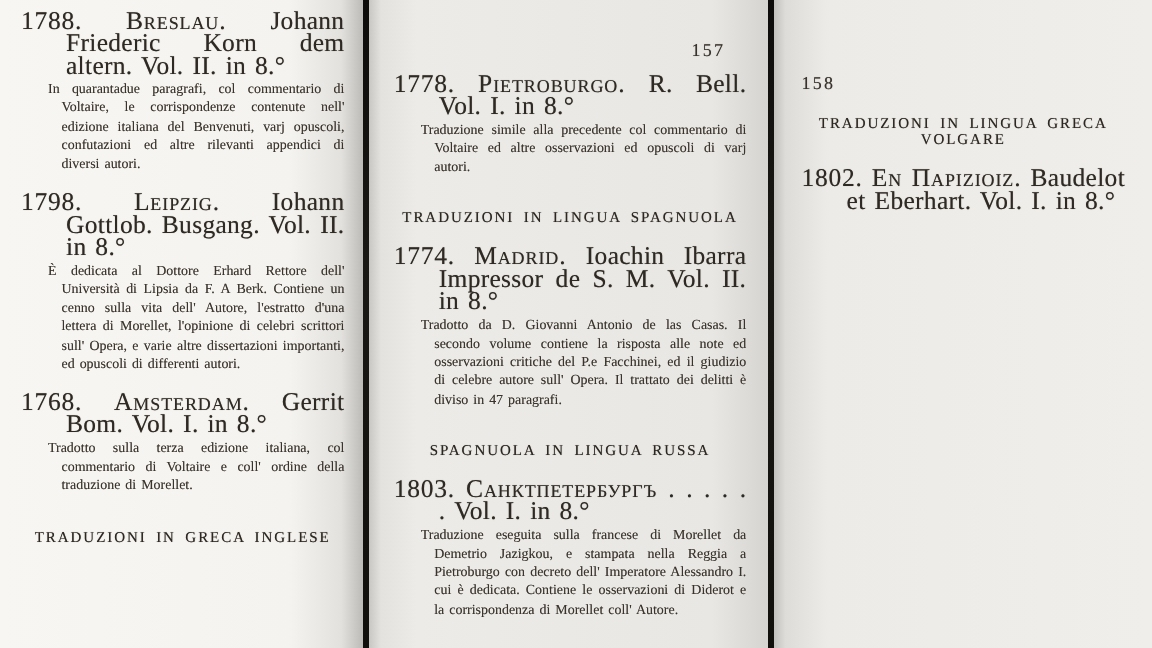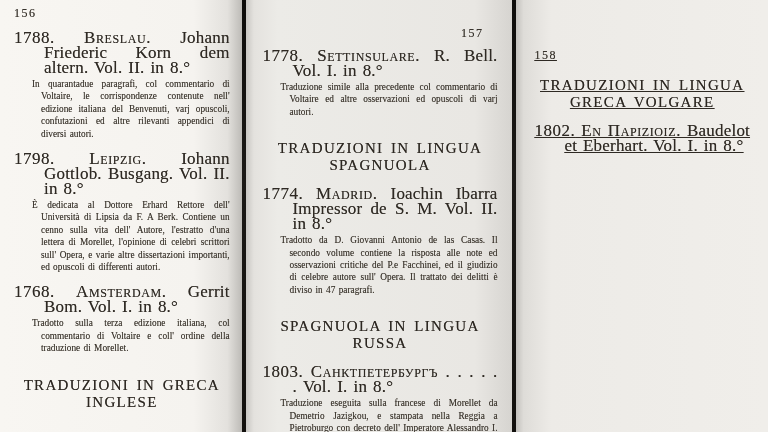--- a/index.html
+++ b/index.html
@@ -19,21 +19,20 @@
   }
   .page-2{
     width:272px;
     background:linear-gradient(90deg,#c9c7c3 0%,#e4e2de 3%,#ecebe7 12%,#e9e7e3 86%,#d6d4d0 100%);
     padding:26px 14px 0 16px;
   }
   .page-3{
     width:258px;
     background:linear-gradient(90deg,#c3c1bd 0%,#dedcd8 3%,#edebe7 14%,#f0eeea 100%);
     padding:48px 18px 0 18px;
-    text-decoration:underline;
   }
   .pagenum{
     font-size:12px;letter-spacing:1.5px;color:#38332c;
     text-shadow:0 0 0.5px rgba(46,41,35,.55);
   }
   .pagenum.num-right{text-align:right;padding-right:14px;}
   .entry{margin:0 0 11px 0;}
   .entry-head{
     margin:0;font-size:17px;line-height:15px;
     padding-left:30px;text-indent:-30px;
@@ -43,36 +42,35 @@
   .entry-year{letter-spacing:.5px;}
   .entry-place{font-variant:small-caps;letter-spacing:.6px;}
   .entry-gloss{
     margin:3px 0 0 18px;padding-left:9px;text-indent:-9px;
     font-size:9.3px;line-height:12.4px;color:#3a342c;
     text-align:justify;word-spacing:1px;
     text-shadow:0 0 0.4px rgba(58,52,44,.5);
   }
   .heading{
     margin:22px 4px 12px 4px;
-    font-size:15px;font-weight:normal;text-align:center;
+    font-size:10px;font-weight:normal;text-align:center;
     letter-spacing:1.3px;word-spacing:2.5px;color:#2c2721;
     text-shadow:0 0 0.5px rgba(44,39,33,.6);
   }
   .page-1 .pagenum{margin-bottom:9px;}
   .page-2 .pagenum{margin-bottom:7px;}
   .page-3 .pagenum{margin-bottom:10px;}
   .page-3 .heading{margin-top:14px;}
 </style>
 </head>
 <body>
 
 <div class="strip">
 
   <section class="page page-1">
-    <div class="pagenum">156</div>
 
     <article class="entry">
       <p class="entry-head"><span class="entry-year">1788.</span>
         <span class="entry-place">Breslau.</span>
         <span class="entry-head-rest">Johann Friederic Korn dem altern. Vol. II. in 8.°</span></p>
       <p class="entry-gloss">In quarantadue paragrafi, col commentario di Voltaire, le corrispondenze contenute nell' edizione italiana del Benvenuti, varj opuscoli, confutazioni ed altre rilevanti appendici di diversi autori.</p>
     </article>
 
     <article class="entry">
       <p class="entry-head"><span class="entry-year">1798.</span>
@@ -93,21 +91,21 @@
 
   </section>
 
   <div class="gutter"></div>
 
   <section class="page page-2">
     <div class="pagenum num-right">157</div>
 
     <article class="entry">
       <p class="entry-head"><span class="entry-year">1778.</span>
-        <span class="entry-place">Settinsulare.</span>
+        <span class="entry-place">Pietroburgo.</span>
         <span class="entry-head-rest">R. Bell. Vol. I. in 8.°</span></p>
       <p class="entry-gloss">Traduzione simile alla precedente col commentario di Voltaire ed altre osservazioni ed opuscoli di varj autori.</p>
     </article>
 
     <h3 class="heading">TRADUZIONI IN LINGUA SPAGNUOLA</h3>
 
     <article class="entry">
       <p class="entry-head"><span class="entry-year">1774.</span>
         <span class="entry-place">Madrid.</span>
         <span class="entry-head-rest">Ioachin Ibarra Impressor de S. M. Vol. II. in 8.°</span></p>

